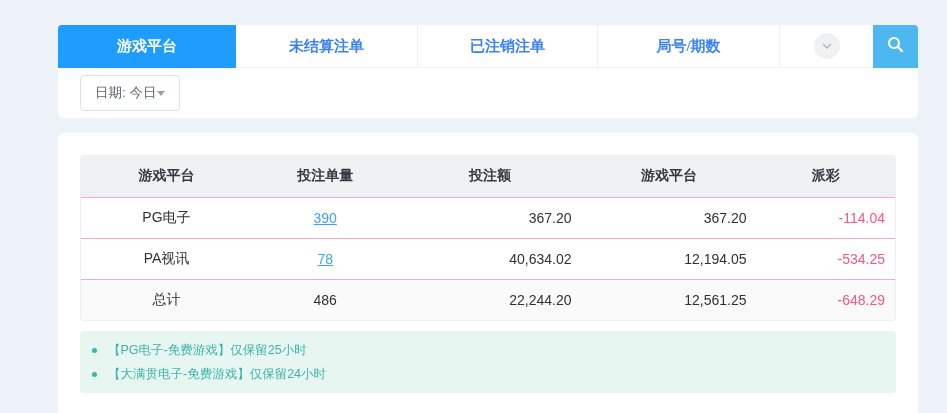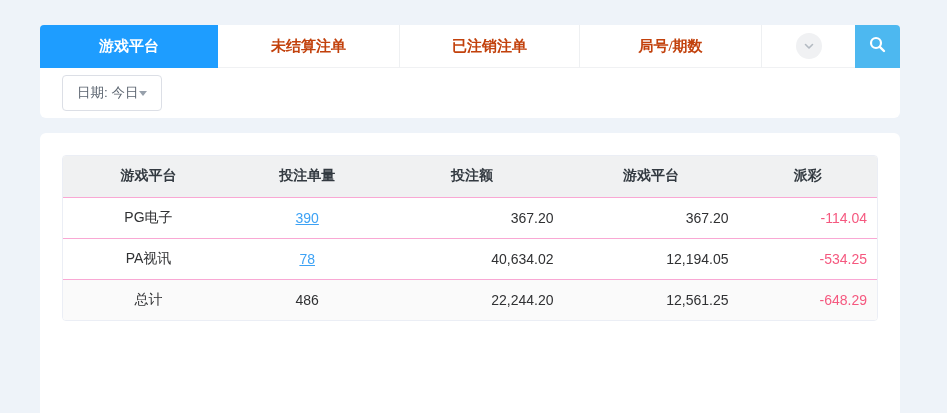--- a/index.html
+++ b/index.html
@@ -3,28 +3,28 @@
 <meta charset="utf-8">
 <style>
   * { box-sizing: border-box; margin: 0; padding: 0; }
   html, body { width: 947px; height: 413px; }
   body {
     background: #eef3f9;
     font-family: "Liberation Sans", "DejaVu Sans", sans-serif;
     position: relative;
     overflow: hidden;
   }
-  .wrap { position: absolute; left: 40px; top: 25px; width: 860px; }
+  .wrap { position: absolute; left: 58px; top: 25px; width: 860px; }
 
   
   .tabbar { display: flex; height: 43px; background: transparent; }
   .tab {
     background: #ffffff;
     display: flex; align-items: center; justify-content: center;
-    font-size: 15px; font-weight: 600; color: #c2410c;
+    font-size: 15px; font-weight: 600; color: #3b82f6;
     border-bottom: 1px solid #f0f1f3;
     border-right: 1px solid #eef0f2;
     cursor: pointer;
   }
   .tab-1 { width: 178px; border-radius: 4px 0 0 0; }
   .tab-2 { width: 182px; }
   .tab-3 { width: 180px; align-items: center; }
   .tab-4 { width: 182px; font-family: Liberation Serif, serif; }
   .tab.active {
     background: #1e9dff; color: #ffffff;
@@ -193,15 +193,25 @@
             <td>总计</td>
             <td>486</td>
             <td class="right">22,244.20</td>
             <td class="right">12,561.25</td>
             <td class="right neg">-648.29</td>
           </tr>
         </tbody>
       </table>
     </div>
 
+    <div class="notes">
+      <div class="note-line">
+        <span class="bullet"></span>
+        <span>【PG电子-免费游戏】仅保留25小时</span>
+      </div>
+      <div class="note-line">
+        <span class="bullet"></span>
+        <span>【大满贯电子-免费游戏】仅保留24小时</span>
+      </div>
+    </div>
   </div>
 
 </div>
 
 </body></html>

